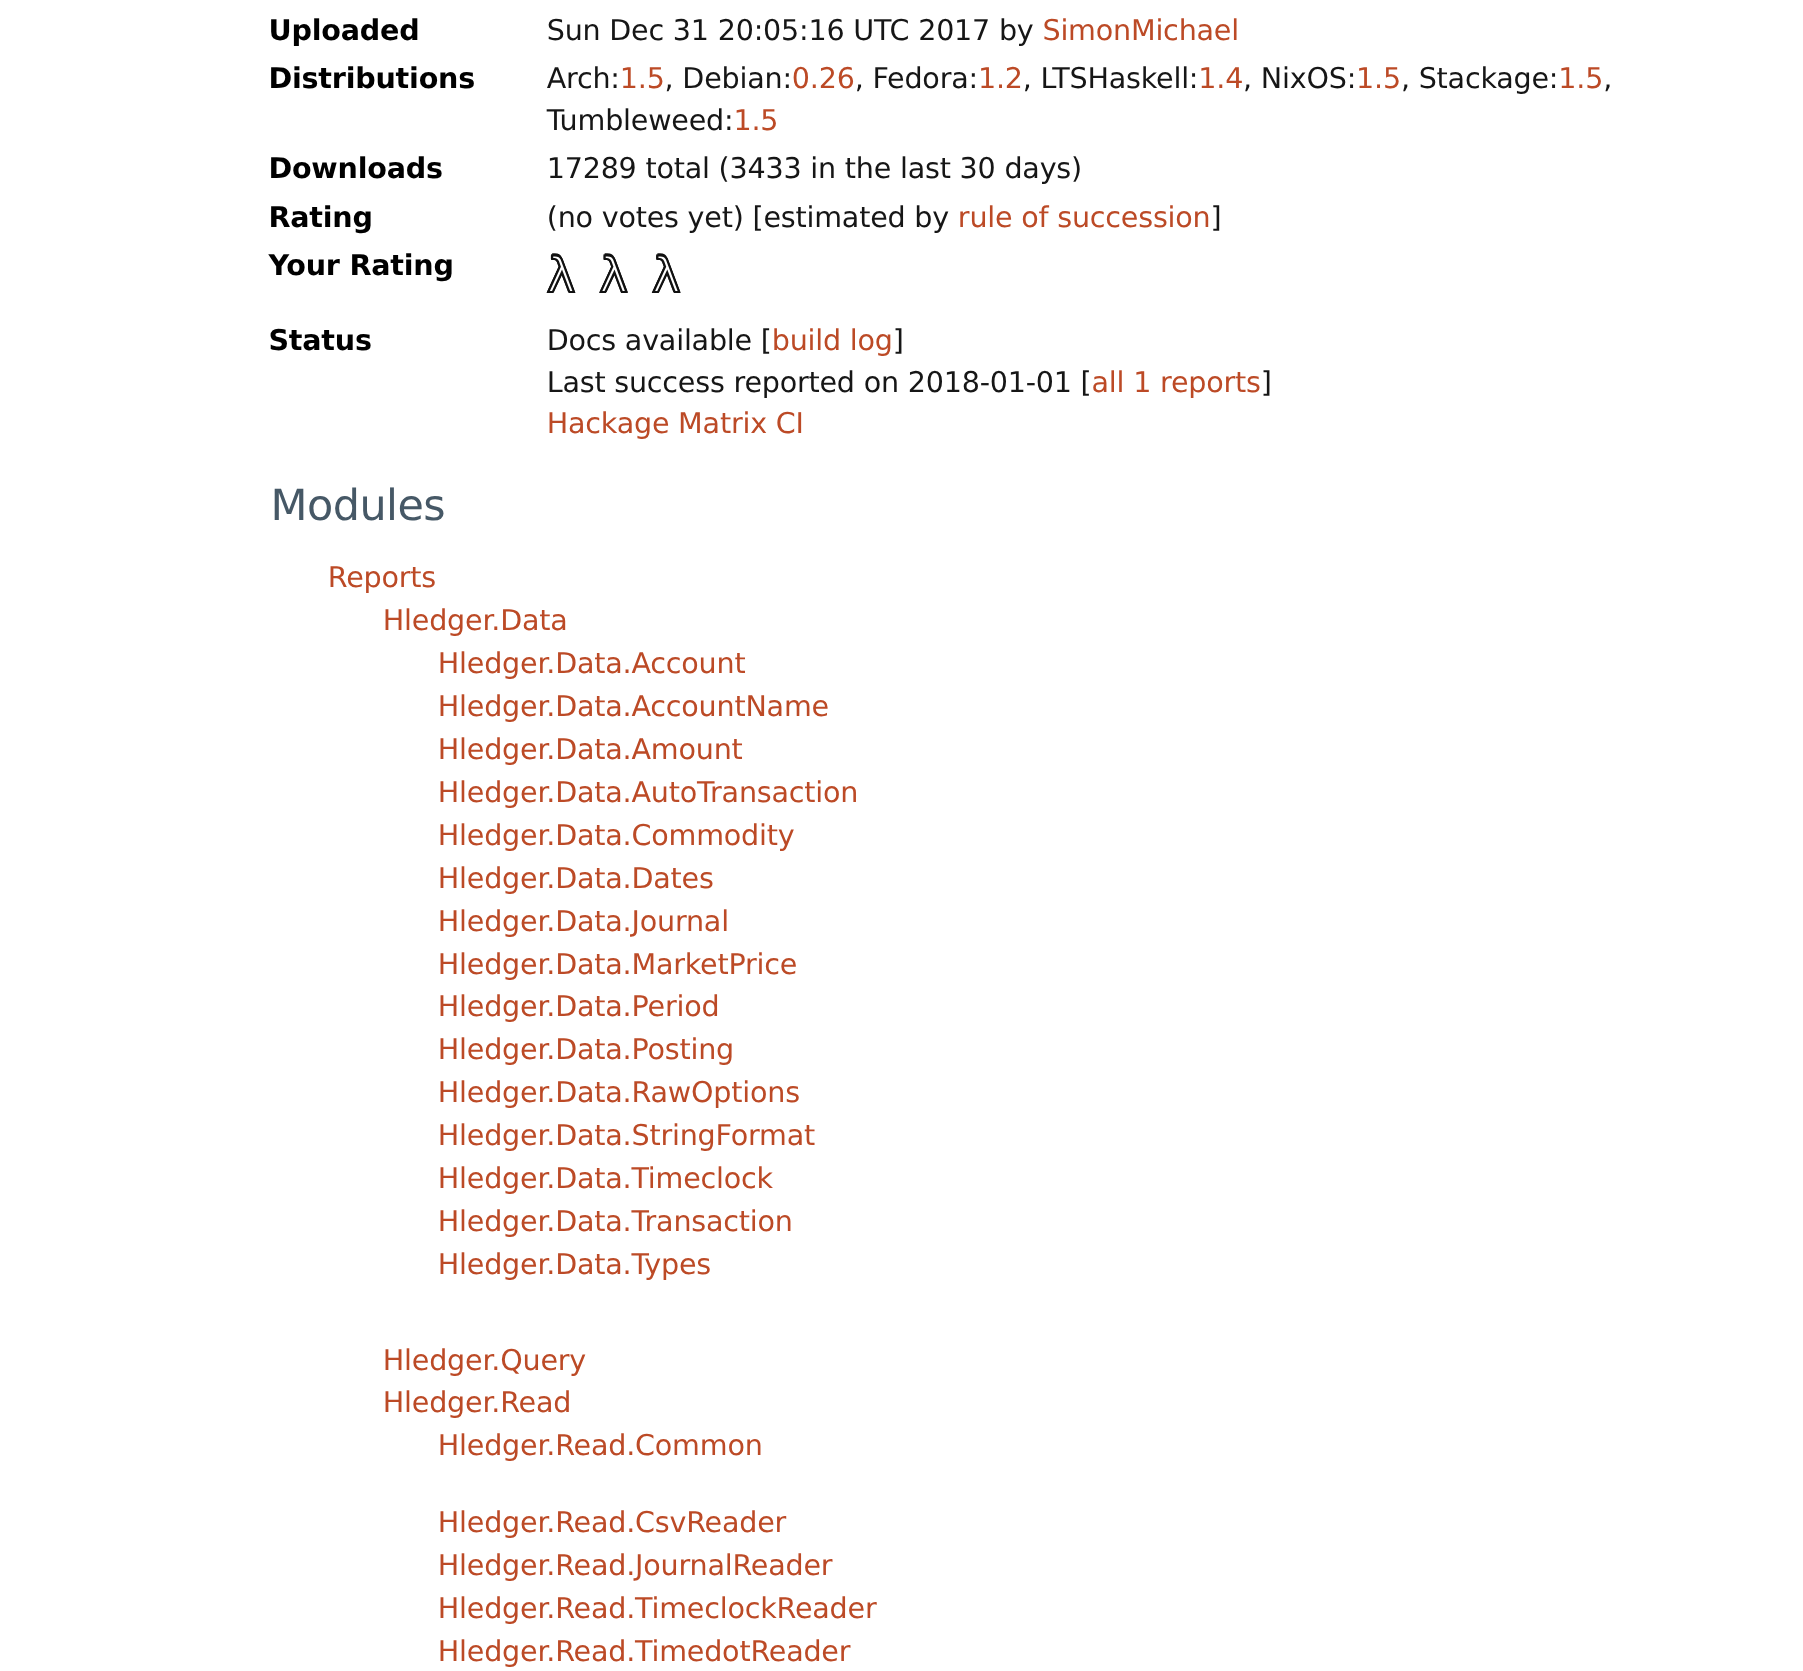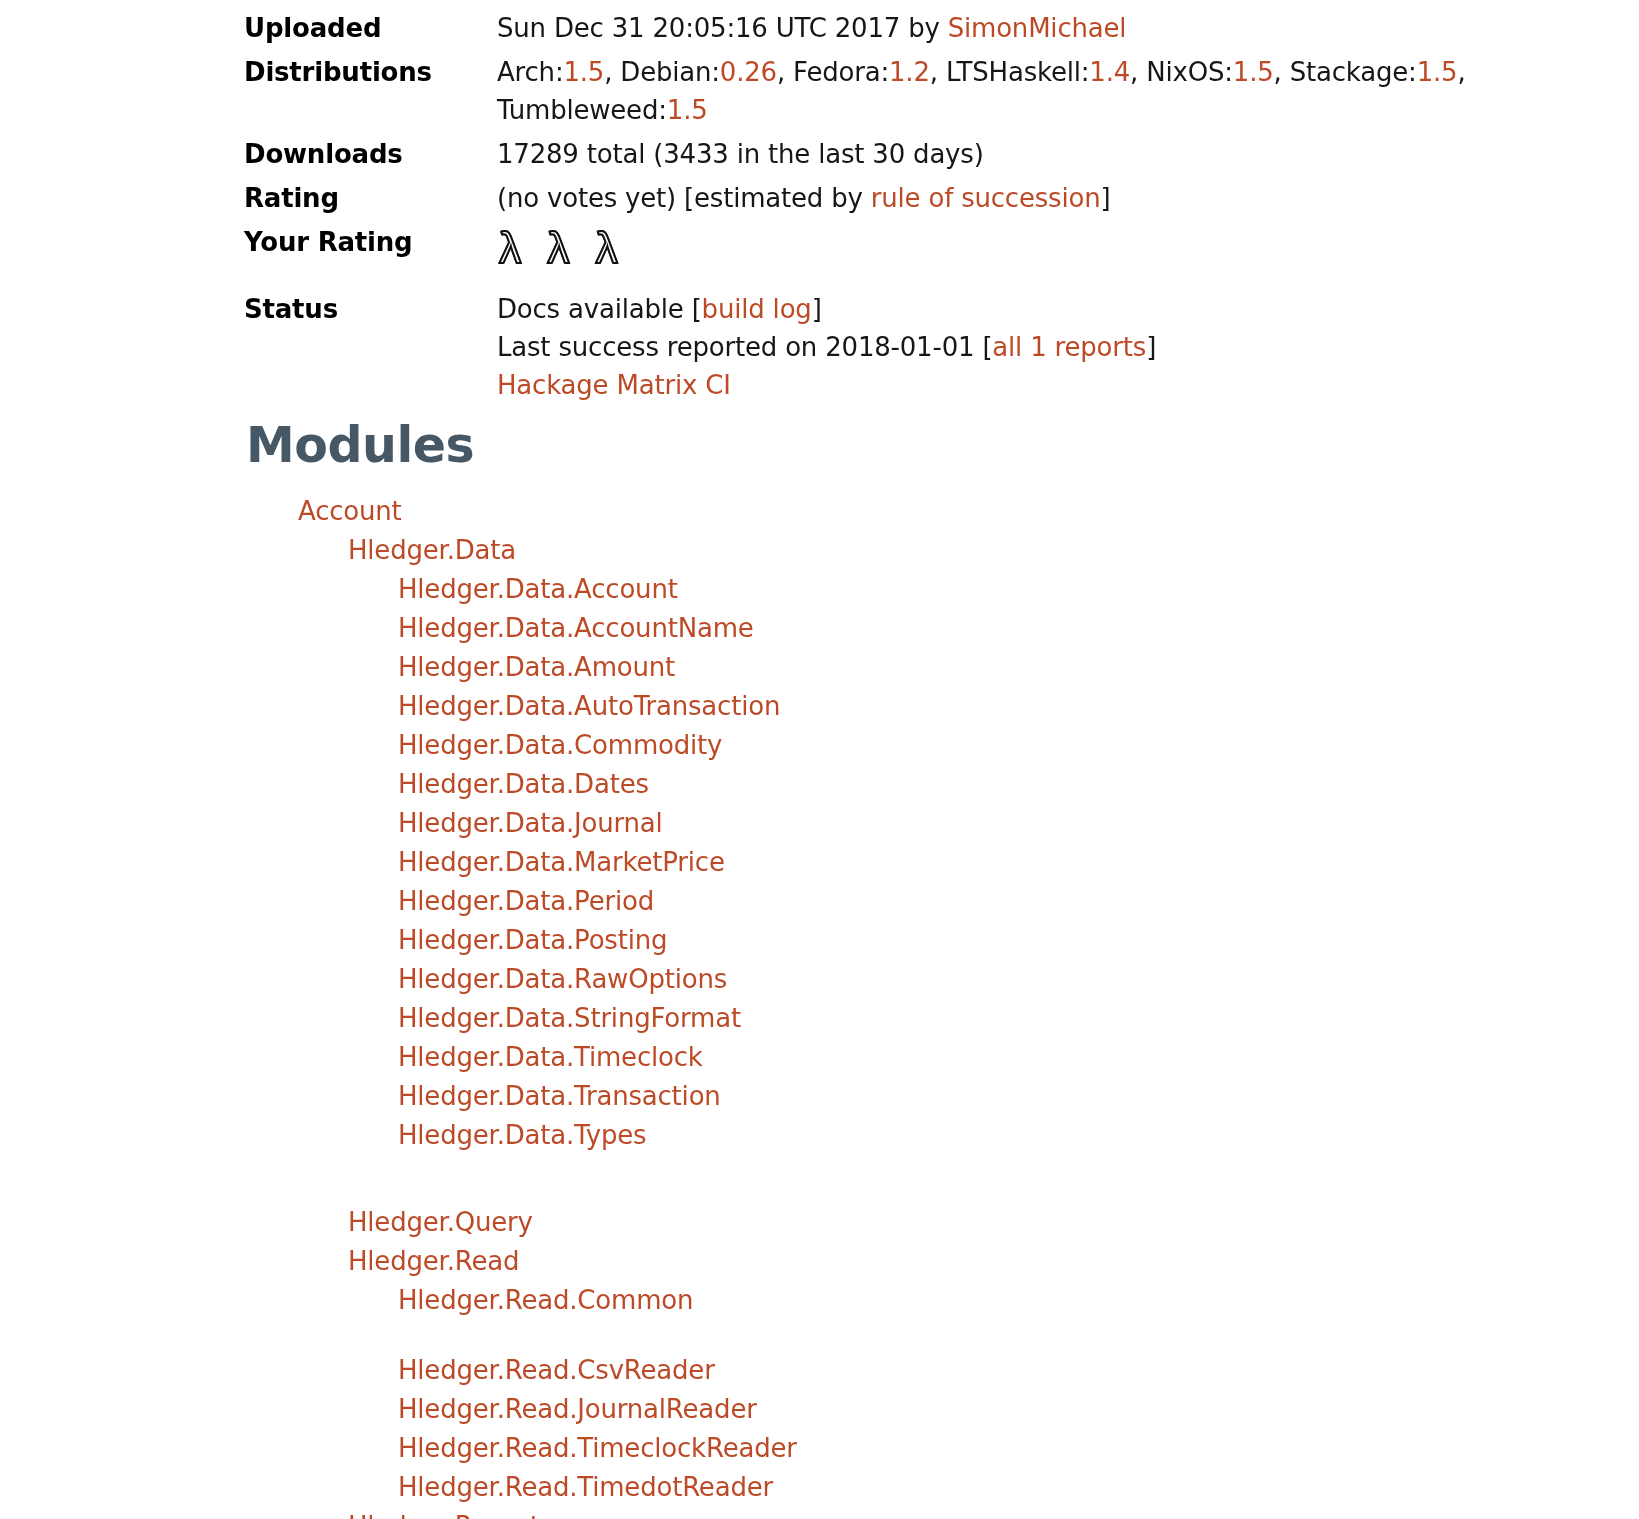--- a/index.html
+++ b/index.html
@@ -39,38 +39,38 @@
   }
   td.value { color: var(--text); }
   .value-line { white-space: nowrap; }
 
   a.lnk, a.module-link {
     color: var(--link);
     text-decoration: none;
     cursor: pointer;
   }
 
-  td.value.rating { line-height: 56px; padding-top: 3px; padding-bottom: 3px; font-family: Liberation Mono, monospace; }
+  td.value.rating { line-height: 56px; padding-top: 3px; padding-bottom: 3px; }
   .lambda {
     display: inline-block;
     font-size: 44px;
     line-height: 56px;
     color: #ffffff;
     -webkit-text-stroke: 2px #111111;
     text-shadow: 1px 0 #111, -1px 0 #111, 0 1px #111, 0 -1px #111;
     margin-right: 22px;
     cursor: pointer;
     user-select: none;
   }
 
   h2.modules-heading {
-    margin: 16px 0 23px 2px;
-    font-size: 49px;
+    margin: 30px 0 23px 2px;
+    font-size: 39px;
     line-height: 46px;
-    font-weight: 700;
+    font-weight: 400;
     color: var(--heading);
     letter-spacing: -0.5px;
   }
 
   .module-tree { }
   a.module-link {
     display: block;
     font-size: 26px;
     line-height: 39px;
     white-space: nowrap;
@@ -118,21 +118,21 @@
             <div class="value-line"><span>Last success reported on 2018-01-01 [</span><a href="#" class="lnk">all 1 reports</a><span>]</span></div>
             <div class="value-line"><a href="#" class="lnk">Hackage Matrix CI</a></div>
           </td>
         </tr>
       </tbody>
   </table>
 
   <h2 class="modules-heading">Modules</h2>
 
   <div class="module-tree" id="module-tree">
-      <a class="module-link" href="#" style="padding-left: 54px;">Account</a>
+      <a class="module-link" href="#" style="padding-left: 54px;">Reports</a>
       <a class="module-link" href="#" style="padding-left: 104px;">Hledger.Data</a>
       <a class="module-link" href="#" style="padding-left: 154px;">Hledger.Data.Account</a>
       <a class="module-link" href="#" style="padding-left: 154px;">Hledger.Data.AccountName</a>
       <a class="module-link" href="#" style="padding-left: 154px;">Hledger.Data.Amount</a>
       <a class="module-link" href="#" style="padding-left: 154px;">Hledger.Data.AutoTransaction</a>
       <a class="module-link" href="#" style="padding-left: 154px;">Hledger.Data.Commodity</a>
       <a class="module-link" href="#" style="padding-left: 154px;">Hledger.Data.Dates</a>
       <a class="module-link" href="#" style="padding-left: 154px;">Hledger.Data.Journal</a>
       <a class="module-link" href="#" style="padding-left: 154px;">Hledger.Data.MarketPrice</a>
       <a class="module-link" href="#" style="padding-left: 154px;">Hledger.Data.Period</a>

